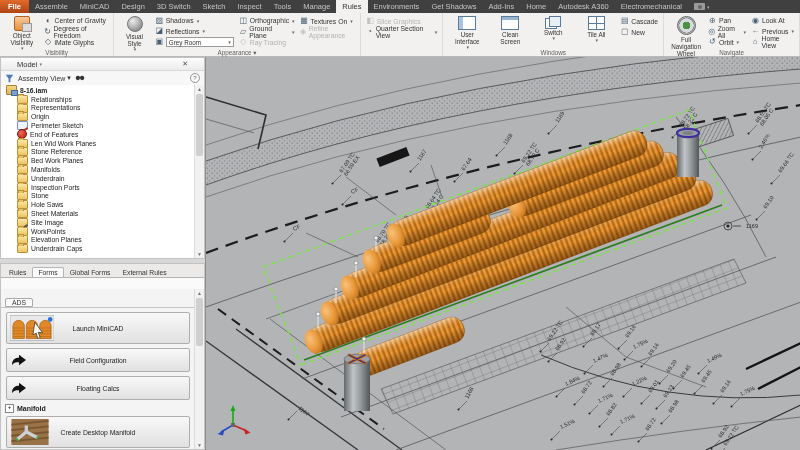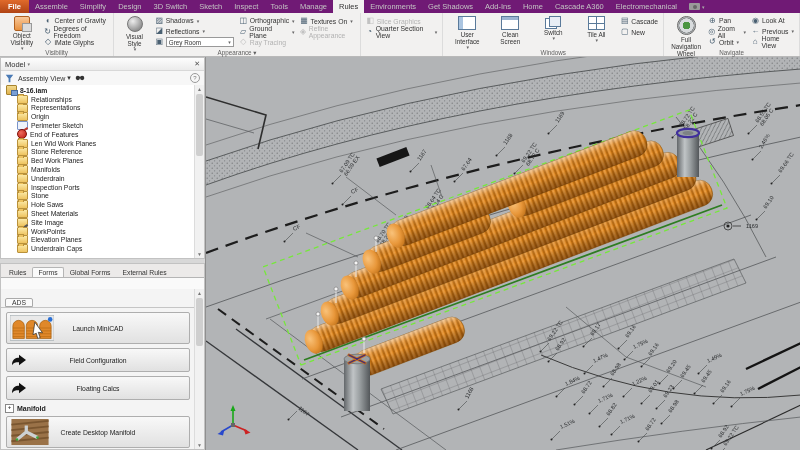--- a/index.html
+++ b/index.html
@@ -1,20 +1,20 @@
 <!DOCTYPE html>
 <html><head>
 <meta charset="utf-8">
 <style>
   html,body{margin:0;padding:0;background:#888;}
   #app{width:800px;height:450px;position:relative;overflow:hidden;
        font-family:"Liberation Sans",sans-serif;background:#f2f1f0;
        -webkit-font-smoothing:antialiased;}
   
-  #tabbar{position:absolute;top:0;left:0;right:0;height:13px;background:#701a75;
+  #tabbar{position:absolute;top:0;left:0;right:0;height:13px;background:#404040;
           display:flex;align-items:stretch;font-size:7.5px;color:#c4c4c4;white-space:nowrap;}
   .tab{display:flex;align-items:center;padding:0 6px;cursor:default;}
   .tab.file{background:linear-gradient(#e06a2b,#b04314);color:#fff;font-weight:bold;padding:0 8px;}
   .tab.active{background:#f2f1f0;color:#333;}
   .tab.cam .camico{width:11px;height:7px;background:#9a9a9a;border-radius:1px;position:relative;margin-right:2px;}
   .tab.cam .camico:before{content:"";position:absolute;left:4px;top:1.5px;width:4px;height:4px;border-radius:50%;background:#666;}
   .tab.cam .arr{font-size:5px;color:#aaa;}
   
   #ribbon{position:absolute;top:13px;left:0;right:0;height:43px;background:#f2f1f0;
           border-bottom:1px solid #b9b9b9;display:flex;align-items:stretch;}
@@ -45,21 +45,21 @@
   .bi.tile{width:15px;height:12px;border:1px solid #5a7a9a;background:
       linear-gradient(#5a7a9a,#5a7a9a) 50% 0/1px 100% no-repeat,
       linear-gradient(#5a7a9a,#5a7a9a) 0 50%/100% 1px no-repeat,#fff;}
   .bi.wheel{width:17px;height:17px;border-radius:50%;border:1px solid #666;
       background:radial-gradient(circle,#4a9440 30%,#d8dbdd 32% 58%,#8e9294 60% 66%,#cdd0d2 68%);}
   
   #leftcol{position:absolute;top:57px;left:0;width:205px;bottom:0;background:#d8d8d8;}
   .panel{position:absolute;left:0;right:0;background:#fafafa;border:1px solid #c2c2c2;box-sizing:border-box;}
   #modelpanel{top:0;height:202px;}
   #ilogicpanel{top:206px;bottom:0;}
-  .phead{height:12px;display:flex;align-items:center;padding:0 4px;font-size:7.5px;color:#333;
+  .phead{height:12px;display:flex;align-items:center;padding:0 16px;font-size:7.5px;color:#333;
          background:linear-gradient(#fdfdfd,#ebebeb);border-bottom:1px solid #d8d8d8;}
   .phead .dd{font-size:5px;color:#777;margin-left:2px;}
   .px{margin-left:auto;color:#555;font-size:7px;cursor:default;}
   .qm{width:8px;height:8px;border:1px solid #9a9a9a;border-radius:50%;font-size:6px;color:#777;
       display:flex;align-items:center;justify-content:center;margin-left:auto;}
   .mtool{height:14px;display:flex;align-items:center;gap:4px;padding:0 4px;
          border-bottom:1px solid #e2e2e2;font-size:7px;color:#333;background:#f7f7f7;}
   #tree{position:absolute;top:27px;bottom:0;left:0;right:9px;overflow:hidden;font-size:6.8px;color:#222;
         background:#fff;padding:1px 0 0 3px;}
   .trow{height:8.8px;display:flex;align-items:center;gap:3px;padding-left:13px;white-space:nowrap;}
@@ -100,33 +100,33 @@
   text.anno{font-family:"Liberation Sans",sans-serif;fill:#2a2c2e;font-size:5.6px;}
 </style>
 </head>
 <body>
 
 <div id="app">
 
   <div id="tabbar">
       <div class="tab file">File</div>
       <div class="tab">Assemble</div>
-      <div class="tab">Simplify</div>
+      <div class="tab">MiniCAD</div>
       <div class="tab">Design</div>
       <div class="tab">3D Switch</div>
       <div class="tab">Sketch</div>
       <div class="tab">Inspect</div>
       <div class="tab">Tools</div>
       <div class="tab">Manage</div>
       <div class="tab active">Rules</div>
       <div class="tab">Environments</div>
       <div class="tab">Get Shadows</div>
       <div class="tab">Add-Ins</div>
       <div class="tab">Home</div>
-      <div class="tab">Cascade A360</div>
+      <div class="tab">Autodesk A360</div>
       <div class="tab">Electromechanical</div>
       <div class="tab cam">
         <span class="camico"></span>
         <span class="arr">▾</span>
       </div>
     </div>
 
   <div id="ribbon">
       <div class="rgroup">
         <div class="bigbtn">

